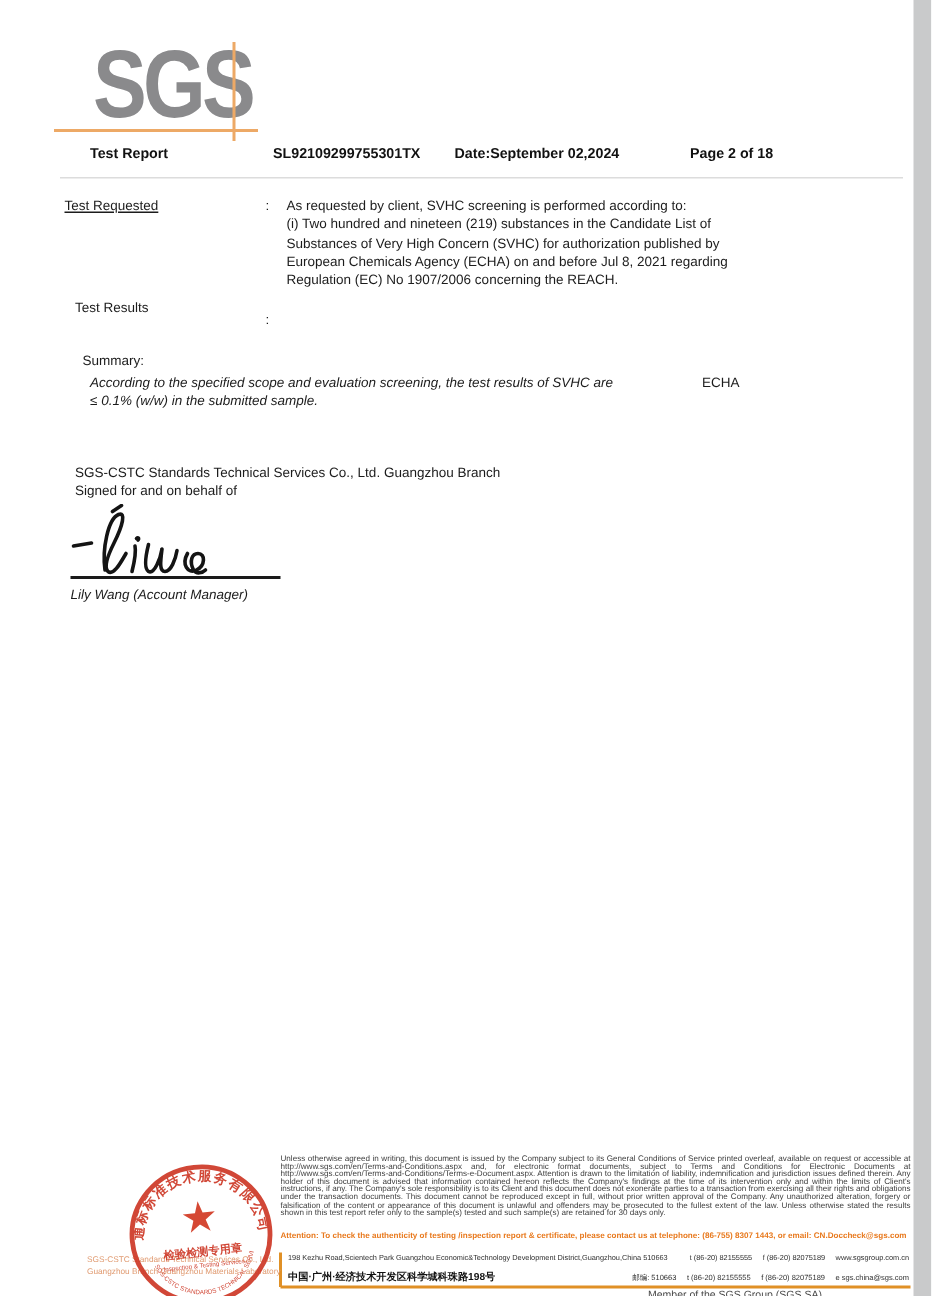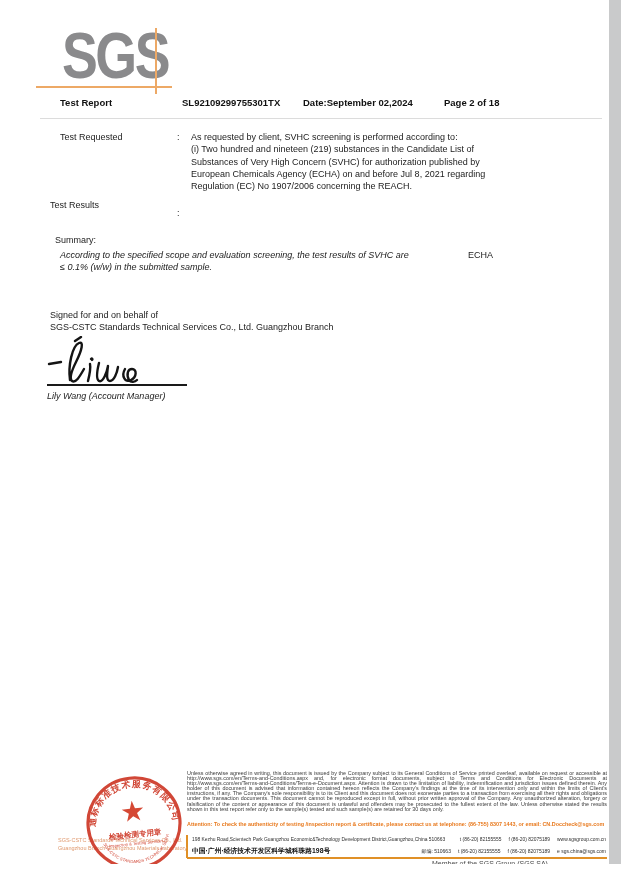--- a/index.html
+++ b/index.html
@@ -21,26 +21,26 @@
     letter-spacing:-3px; transform:scaleX(.84); transform-origin:left top; line-height:1;
   }
   .logo-hline { left:36px; top:86px; width:136px; height:2px; background:#eda966; }
   .logo-vline { left:155px; top:28px; width:2px; height:66px; background:#eda966; }
 
   
   .hdr { top:97px; font-size:9.5px; font-weight:bold; color:#111;margin-left:12px; }
   .hdr-title { left:48px; }
   .hdr-no { left:170px; }
   .hdr-date { left:291px; }
-  .hdr-page { left:432px; }
+  .hdr-page { left:448px; }
   .hdr-rule { left:40px; top:118px; width:562px; height:1px; background:#dcdcdc; }
 
   
   .body-txt { font-size:9px; line-height:12.3px; color:#1c1c1c; }
-  .lbl-req { left:60px; top:131px; }
+  .lbl-req { left:43px; top:131px;text-decoration:underline; }
   .colon-req { left:177px; top:131px; }
   .txt-req { left:191px; top:131px; width:400px; }
   .lbl-res { left:50px; top:199px; }
   .colon-res { left:177px; top:207px; }
   .txt-res { left:199px; top:207px; width:400px; }
 
   .summary-lbl { left:55px; top:234px; }
   .summary-txt { left:60px; top:249px; width:408px;font-style:italic; }
   .summary-pass { left:468px; top:249px; }
 
@@ -101,22 +101,22 @@
 
   <div class="abs body-txt lbl-res">Test Results</div>
   <div class="abs body-txt colon-res">:</div>
 
   <div class="abs body-txt summary-lbl">Summary:</div>
   <div class="abs body-txt pre summary-txt">According to the specified scope and evaluation screening, the test results of SVHC are
 ≤ 0.1% (w/w) in the submitted sample.</div>
   <div class="abs body-txt summary-pass">ECHA</div>
 
   <div class="abs body-txt signed">
+    <div>SGS-CSTC Standards Technical Services Co., Ltd. Guangzhou Branch</div>
     <div>Signed for and on behalf of</div>
-    <div>SGS-CSTC Standards Technical Services Co., Ltd. Guangzhou Branch</div>
   </div>
 
   <svg class="abs sig-svg" width="120" height="50" viewBox="0 0 120 50">
     <g fill="none" stroke="#141414" stroke-width="2.4" stroke-linecap="round" stroke-linejoin="round">
       <path d="M4,28 L16,26"></path>
       <path d="M30,5 L36,1"></path>
       <path d="M25,44 C23,30 27,10 34,7 C39,5 37,14 31,26 C27,34 24,42 27,45 C31,48 36,38 39,33"></path>
       <path d="M45,28 C46,33 44,41 43,45"></path>
       <path d="M46,23 C47,22 48,23 47,24"></path>
       <path d="M54,27 C52,35 51,43 54,45 C58,47 62,36 63,30 C62,38 61,45 65,45 C69,45 72,37 73,31"></path>

